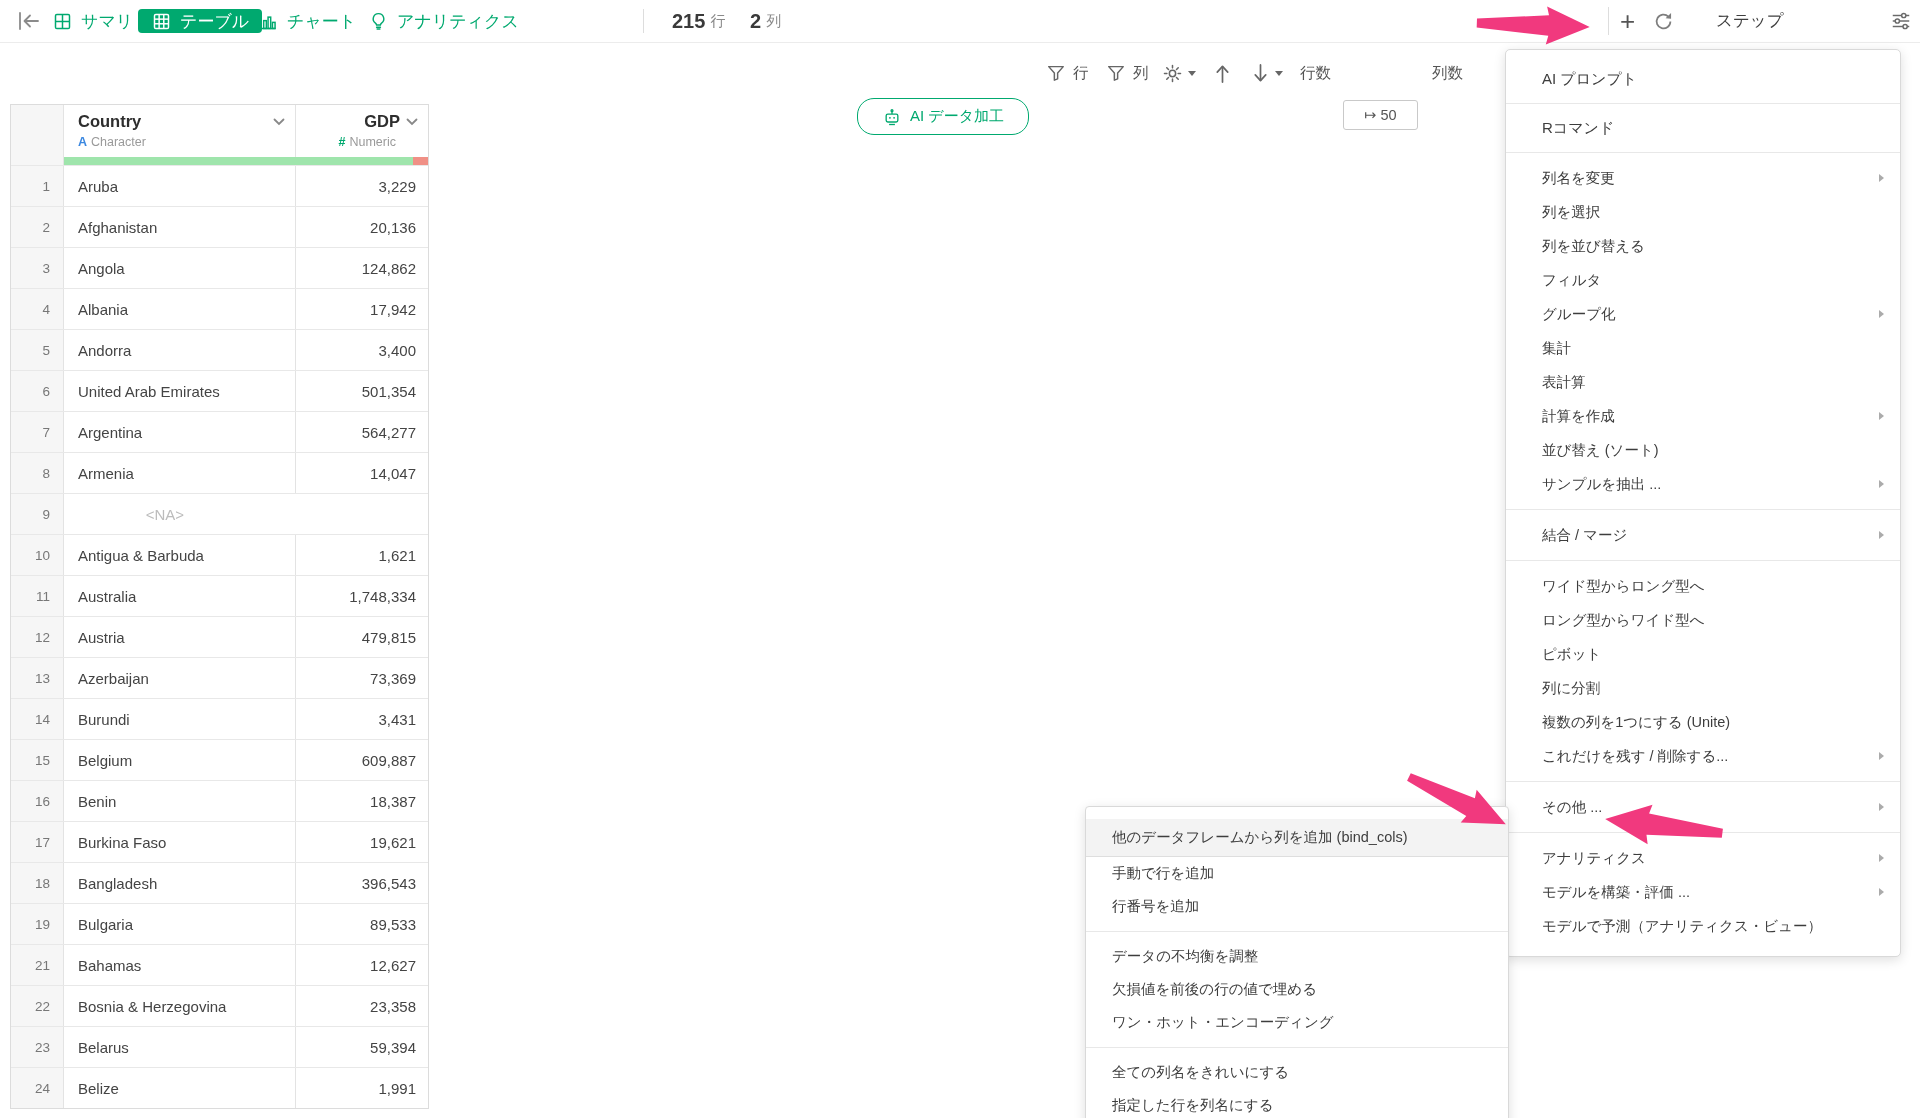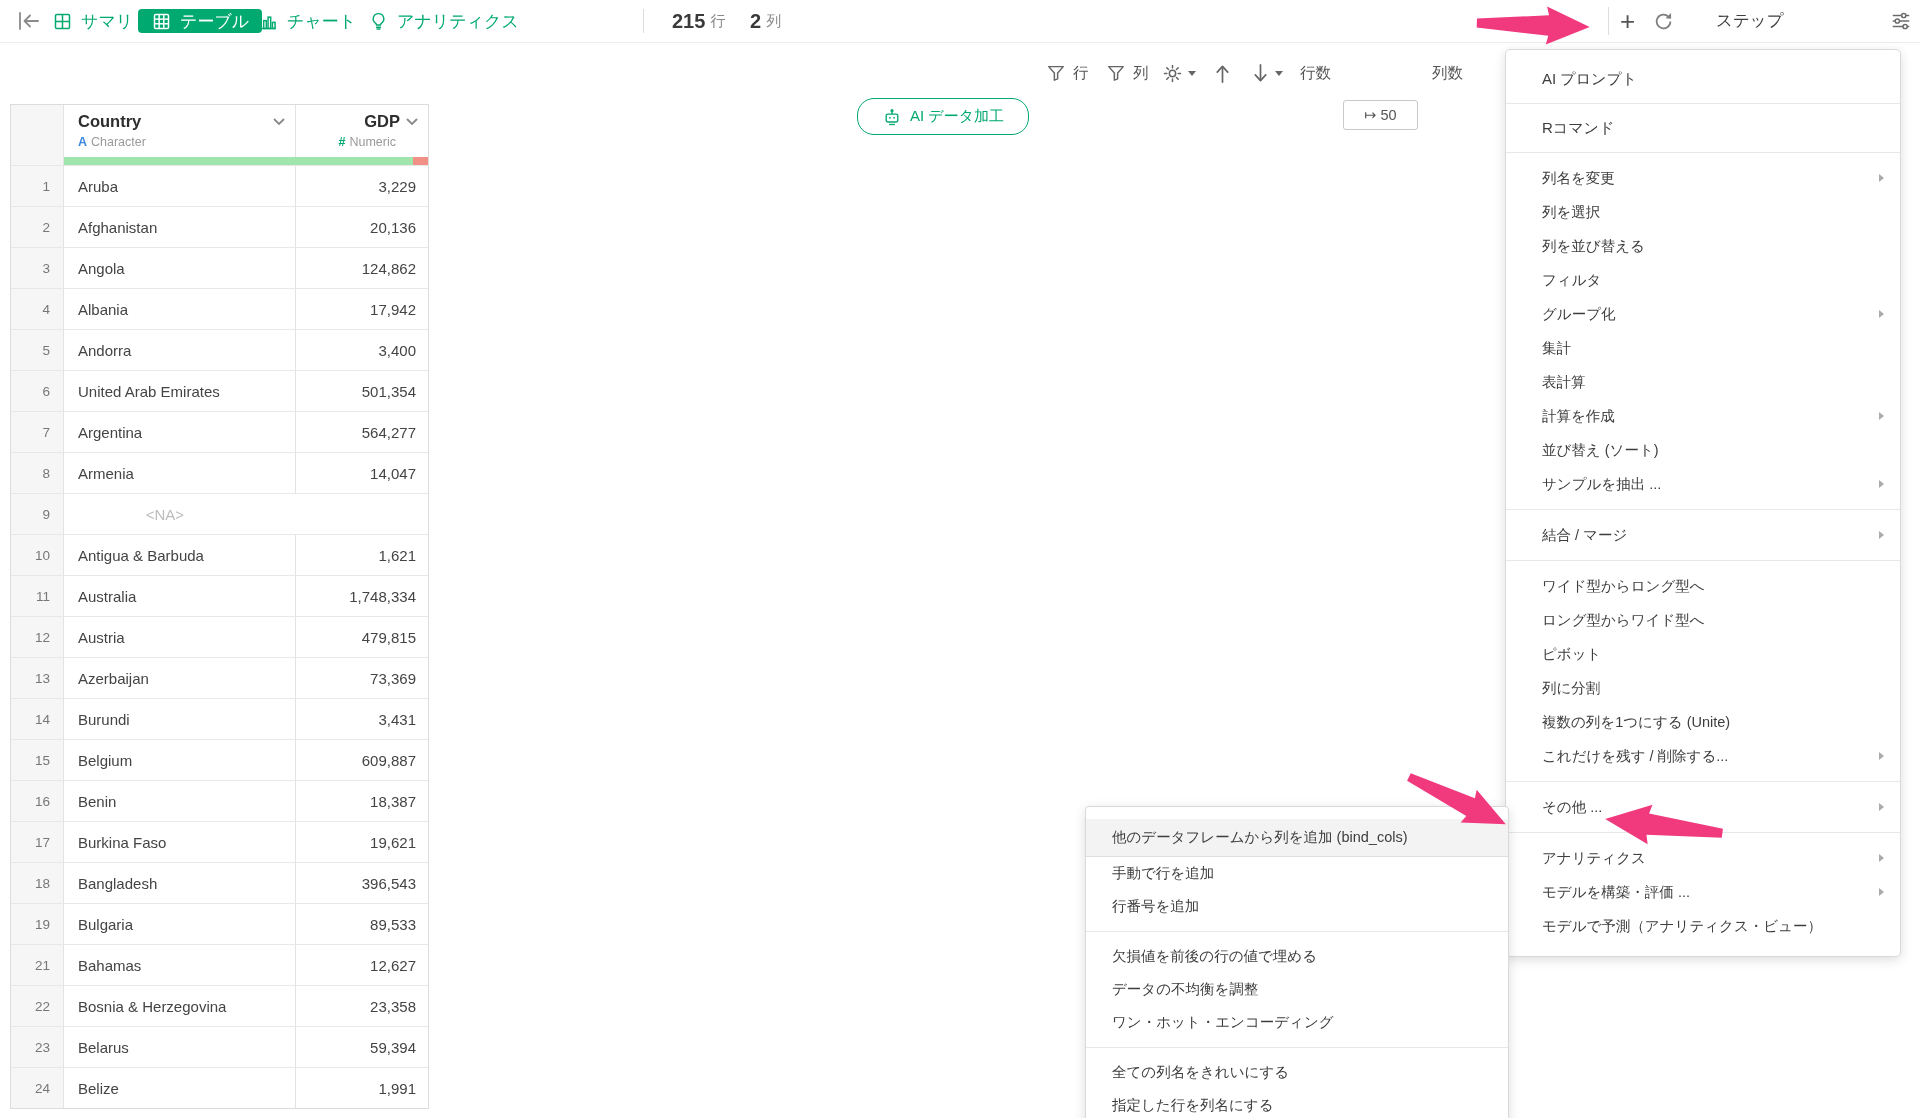--- a/index.html
+++ b/index.html
@@ -530,24 +530,24 @@
       <div class="menu-item">
         <span>手動で行を追加</span>
       </div>
       <div class="menu-item">
         <span>行番号を追加</span>
       </div>
     </div>
     <div class="menu-sep"></div>
     <div class="menu-section">
       <div class="menu-item">
+        <span>データの不均衡を調整</span>
+      </div>
+      <div class="menu-item">
         <span>欠損値を前後の行の値で埋める</span>
-      </div>
-      <div class="menu-item">
-        <span>データの不均衡を調整</span>
       </div>
       <div class="menu-item">
         <span>ワン・ホット・エンコーディング</span>
       </div>
     </div>
     <div class="menu-sep"></div>
     <div class="menu-section">
       <div class="menu-item">
         <span>全ての列名をきれいにする</span>
       </div>

